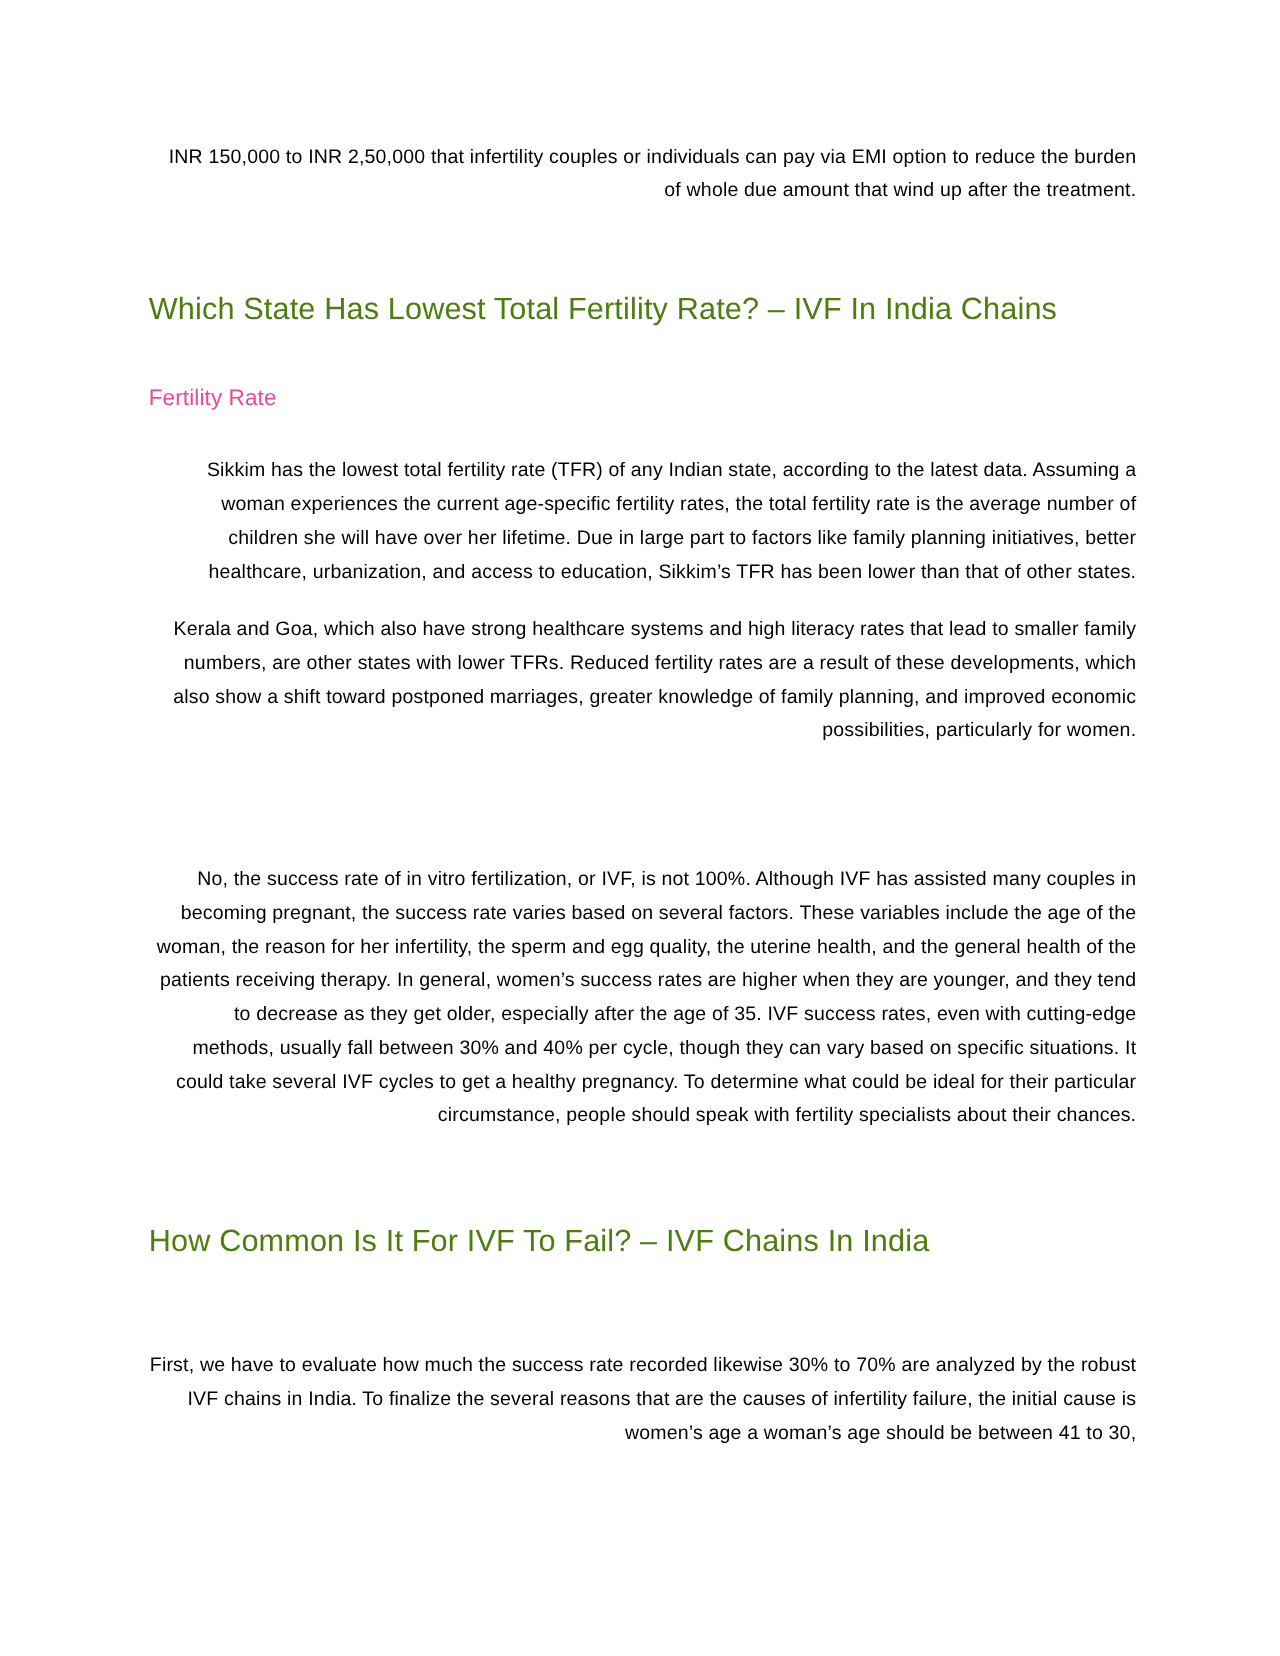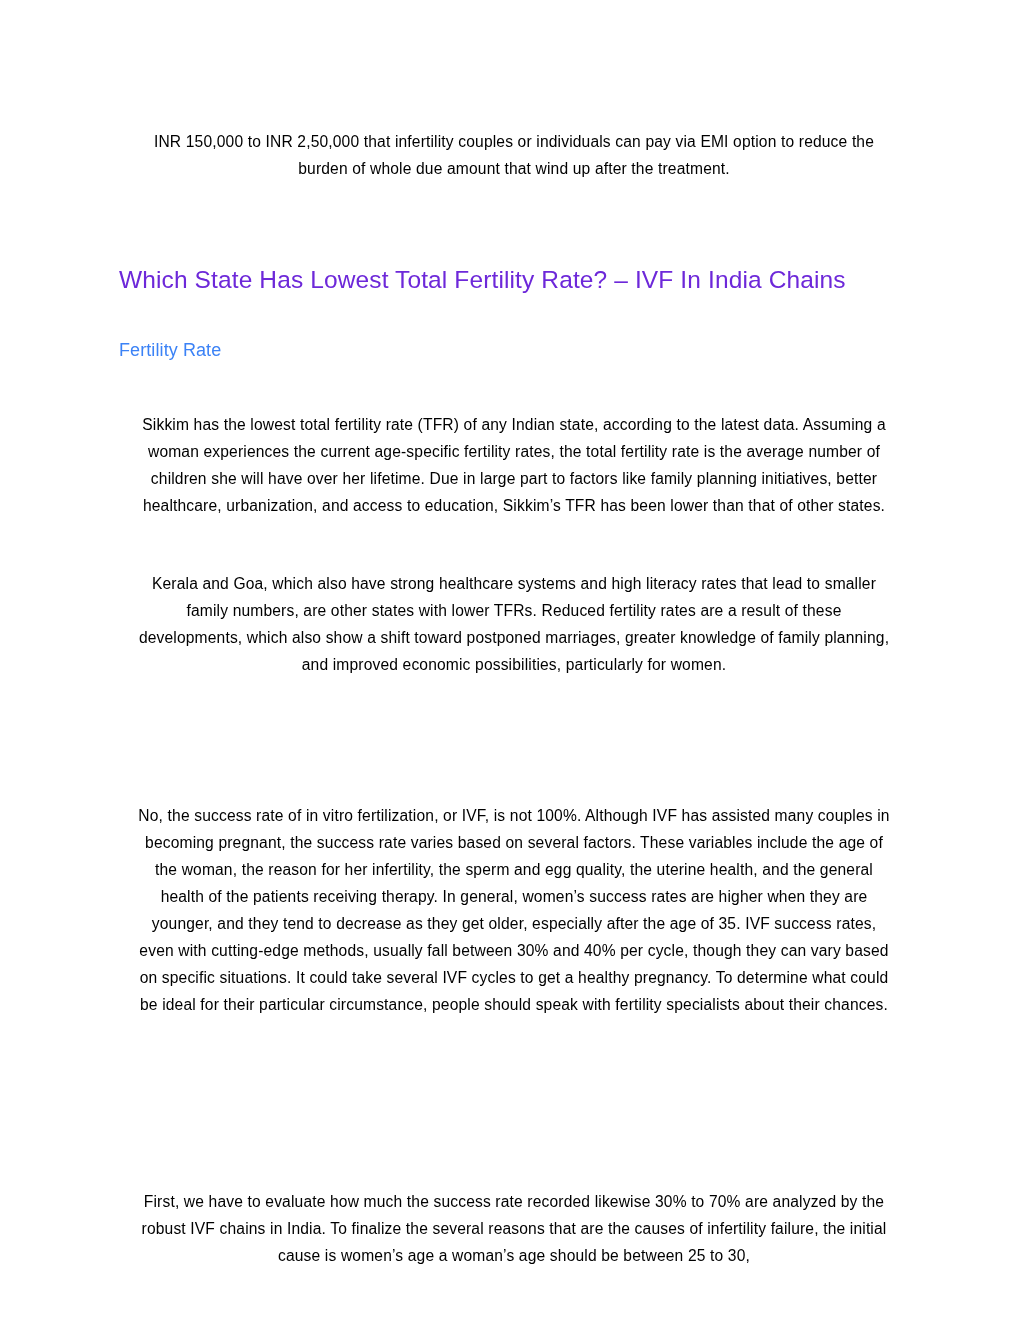--- a/index.html
+++ b/index.html
@@ -21,41 +21,41 @@
     overflow: hidden;
     box-sizing: border-box;
   }
   .content {
     position: absolute;
     left: 119px;
     top: 112px;
     width: 790px;
   }
   p.body-text {
-    margin: 16px;
+    margin: 0;
     font-size: 15.6px;
     line-height: 27px;
     color: #000000;
     letter-spacing: 0.01em;
-    text-align: center;
+    text-align: right;
   }
   h2.section-heading {
     margin: 0;
     font-size: 24.5px;
     line-height: 35px;
     font-weight: 400;
-    color: #6d28d9;
+    color: #4d7c0f;
     letter-spacing: 0.005em;
   }
   h3.sub-heading {
     margin: 0;
     font-size: 18px;
     line-height: 26px;
     font-weight: 400;
-    color: #3b82f6;
+    color: #ec4899;
     letter-spacing: 0.005em;
   }
   
   .gap-intro-to-h2   { height: 64px; }
   .gap-h2-to-h3      { height: 40px; }
   .gap-h3-to-p       { height: 32px; }
   .gap-p-to-p        { height: 19px; }
   .gap-p-to-h2-big   { height: 78px; }
   .gap-h2-to-p-tight { height: 14px; }
   .gap-p-to-h2-mid   { height: 70px; }
@@ -88,22 +88,23 @@
 
     <div class="gap-p-to-h2-big"></div>
 
 
     <div class="gap-h2-to-p-tight"></div>
 
     <p class="body-text">No, the success rate of in vitro fertilization, or IVF, is not 100%. Although IVF has assisted many couples in becoming pregnant, the success rate varies based on several factors. These variables include the age of the woman, the reason for her infertility, the sperm and egg quality, the uterine health, and the general health of the patients receiving therapy. In general, women’s success rates are higher when they are younger, and they tend to decrease as they get older, especially after the age of 35. IVF success rates, even with cutting-edge methods, usually fall between 30% and 40% per cycle, though they can vary based on specific situations. It could take several IVF cycles to get a healthy pregnancy. To determine what could be ideal for their particular circumstance, people should speak with fertility specialists about their chances.</p>
 
     <div class="gap-p-to-h2-mid"></div>
 
+    <h2 class="section-heading">How Common Is It For IVF To Fail? – IVF Chains In India</h2>
 
     <div class="gap-h2-to-h3-b"></div>
 
 
     <div class="gap-h3-to-p-b"></div>
 
-    <p class="body-text">First, we have to evaluate how much the success rate recorded likewise 30% to 70% are analyzed by the robust IVF chains in India. To finalize the several reasons that are the causes of infertility failure, the initial cause is women’s age a woman’s age should be between 25 to 30,</p>
+    <p class="body-text">First, we have to evaluate how much the success rate recorded likewise 30% to 70% are analyzed by the robust IVF chains in India. To finalize the several reasons that are the causes of infertility failure, the initial cause is women’s age a woman’s age should be between 41 to 30,</p>
 
   </div>
 </div>
 
 </body></html>

